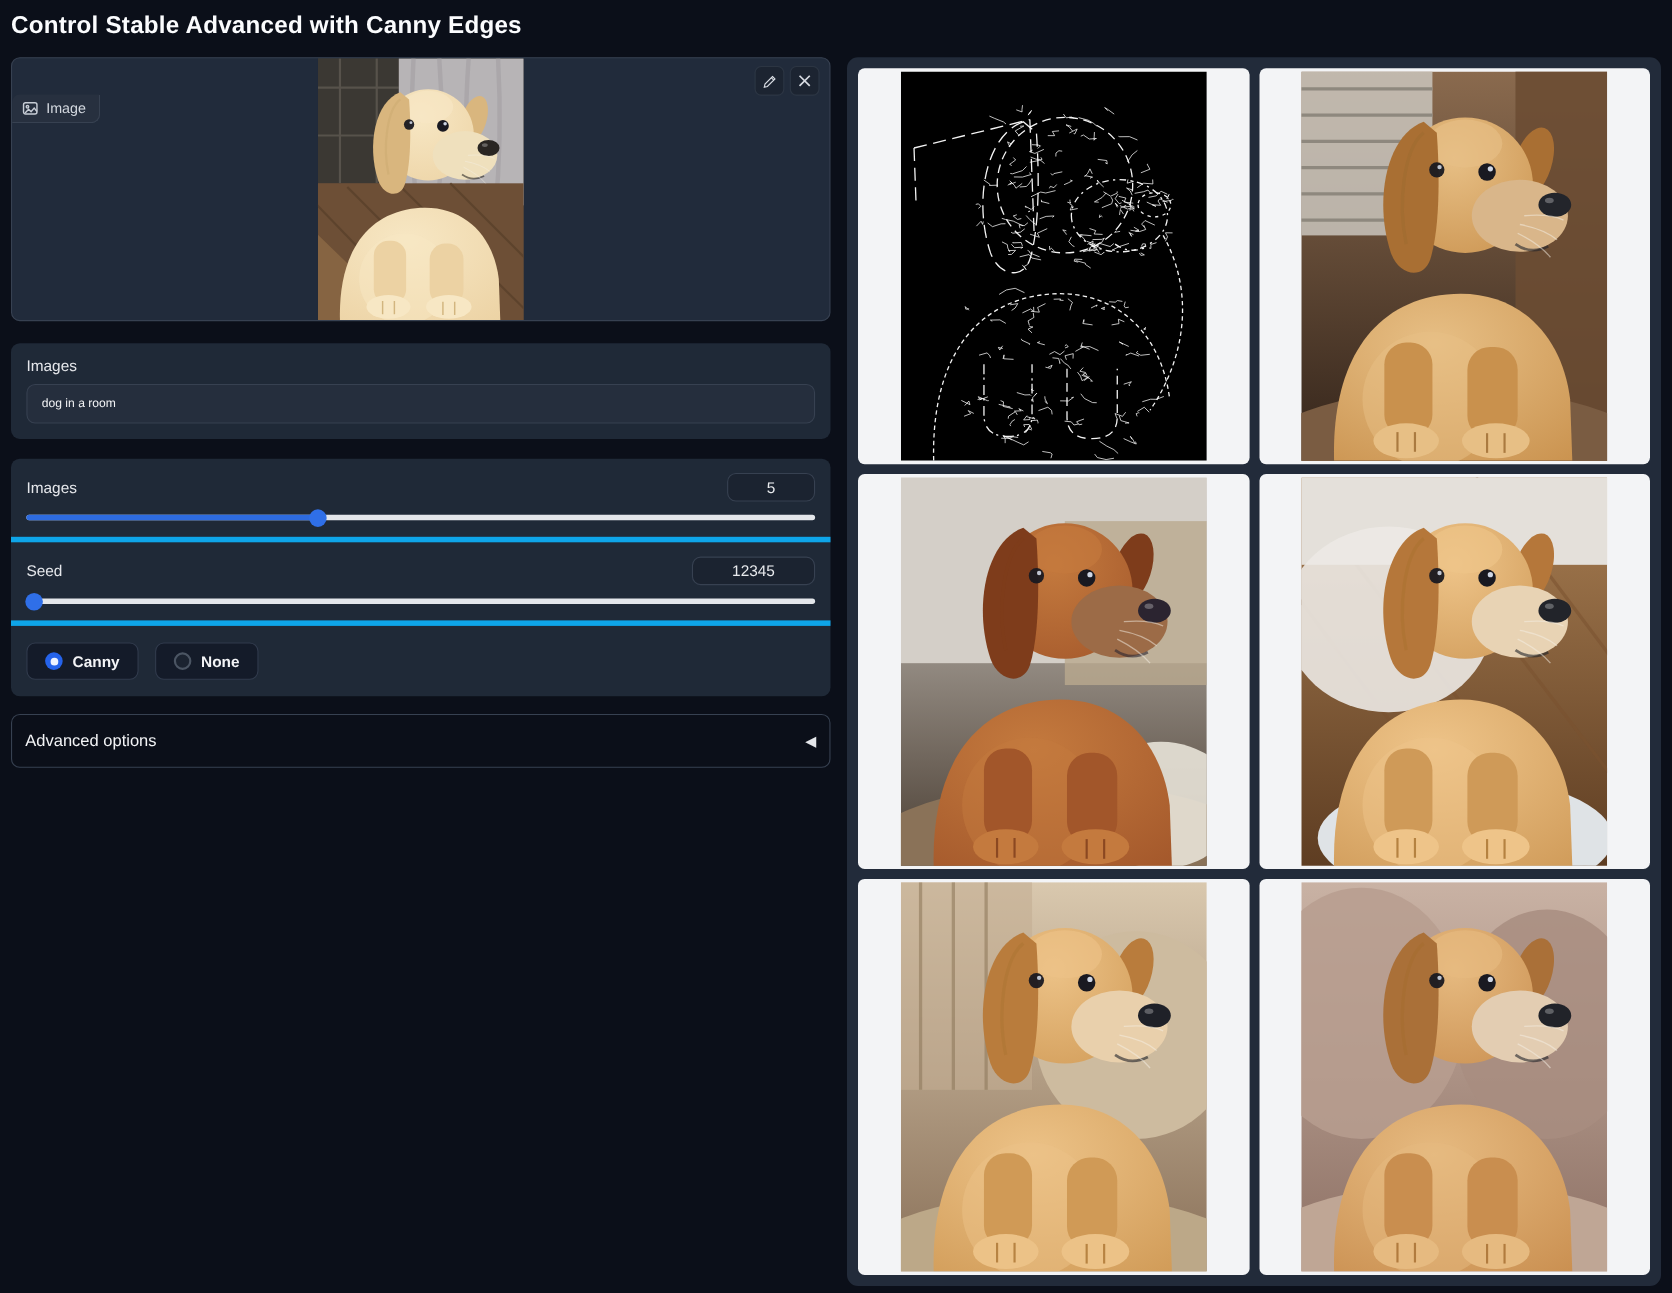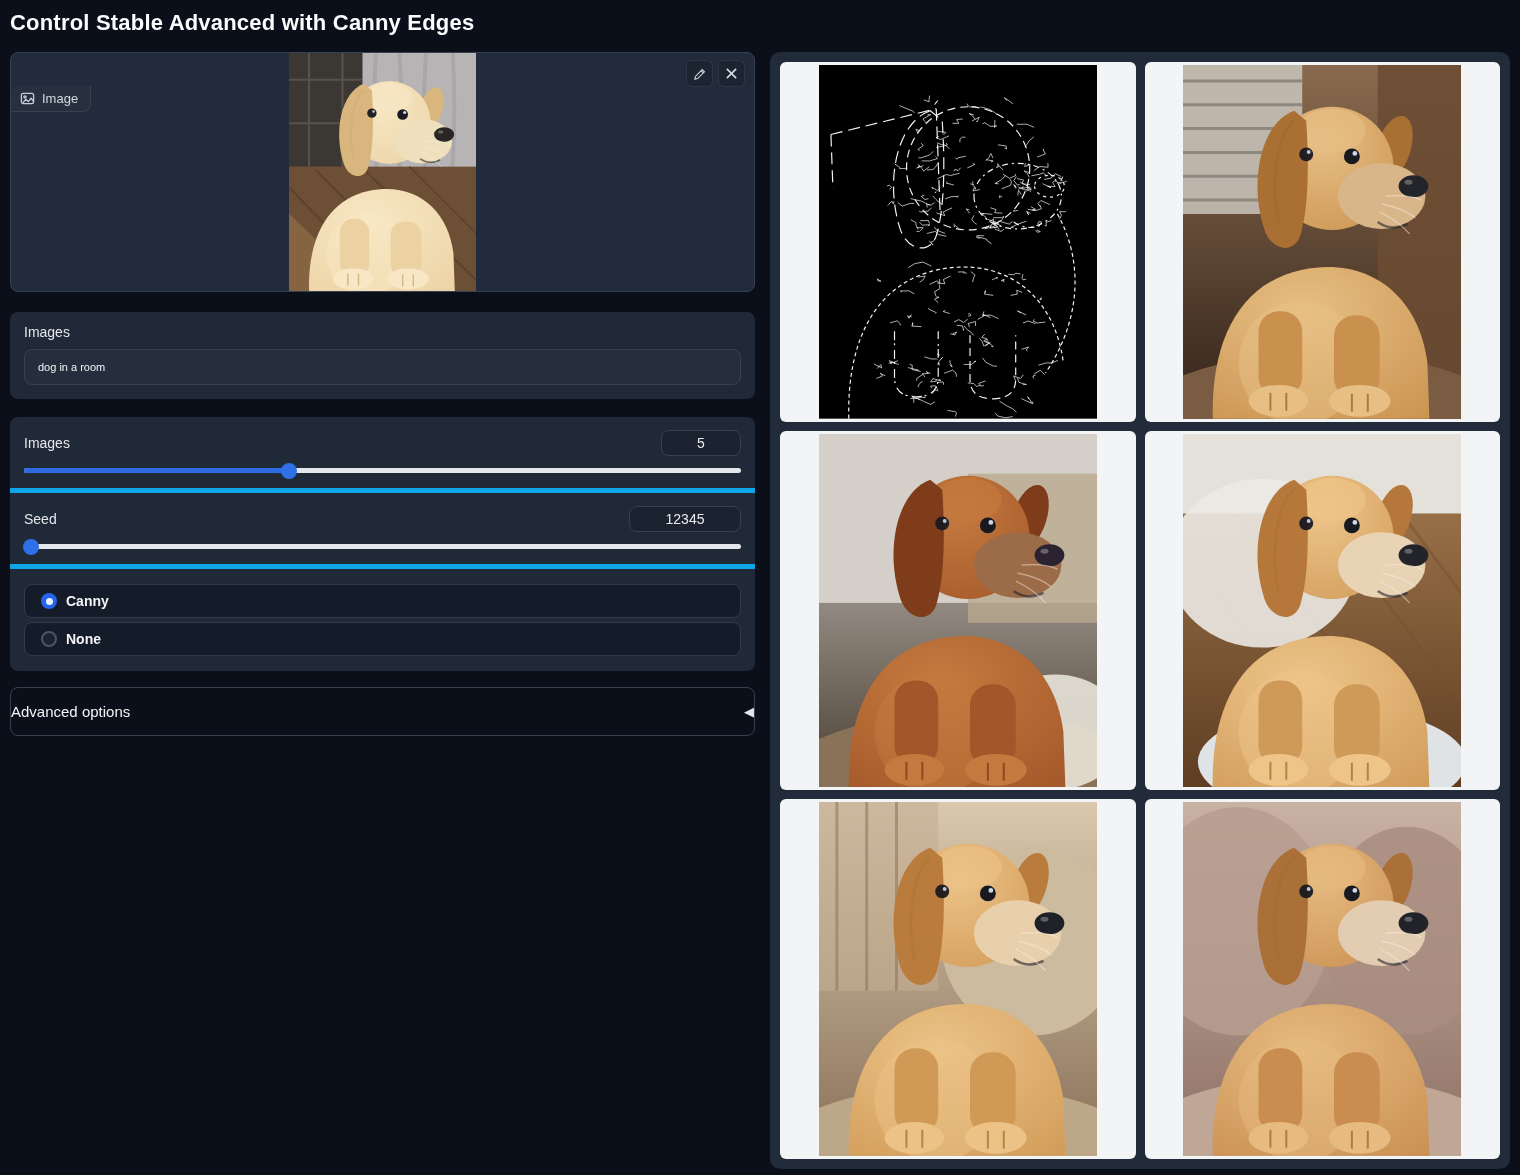--- a/index.html
+++ b/index.html
@@ -69,38 +69,38 @@
     color:#e8eaed; font-size:14px; text-align:center; padding:4px 2px;
     font-family:"Liberation Sans", sans-serif;
   }
   .w-sm { width:80px; } .w-md { width:112px; }
   .track { position:relative; height:5px; border-radius:3px; background:#e3e6ea; cursor:pointer; }
   .fill { position:absolute; left:0; top:0; height:100%; background:#2d6be0; border-radius:3px; }
   .handle {
     position:absolute; right:-8px; top:50%; transform:translateY(-50%);
     width:16px; height:16px; border-radius:50%; background:#2f6fe8; cursor:grab;
   }
-  .radios { display:flex; gap:4px; margin-top:2px;flex-direction:column; }
+  .radios { display:flex; gap:15px; margin-top:2px; }
   .radio-pill {
     display:flex; align-items:center; gap:9px;
     background:#141b29; border:1px solid #313b4d; border-radius:8px;
     padding:8px 16px; font-size:14px; font-weight:600; color:#f3f4f6; cursor:pointer;
   }
   .radio-dot { width:16px; height:16px; border-radius:50%; position:relative; }
   .radio-dot.checked { background:#2563eb; }
   .radio-dot.checked::after {
     content:""; position:absolute; left:4.5px; top:4.5px; width:7px; height:7px;
     border-radius:50%; background:#eef3ff;
   }
   .radio-dot.unchecked { background:#1b2330; border:2px solid #4b5563; }
 
   
   .accordion {
     margin-top:16px; border:1px solid #374151; border-radius:8px;
-    padding:15px 0; display:flex; justify-content:space-between; align-items:center;
+    padding:15px 12px; display:flex; justify-content:space-between; align-items:center;
     font-size:15px; color:#f3f4f6; cursor:pointer; background:transparent;
   }
   .accordion .arrow { font-size:13px; color:#e5e7eb; }
 
   
   .gallery-container {
     flex:1; height:1117px;
     background:#222b3a; border-radius:10px; padding:10px;
     display:grid; grid-template-columns:1fr 1fr; grid-template-rows:repeat(3,1fr); gap:9px;
   }

